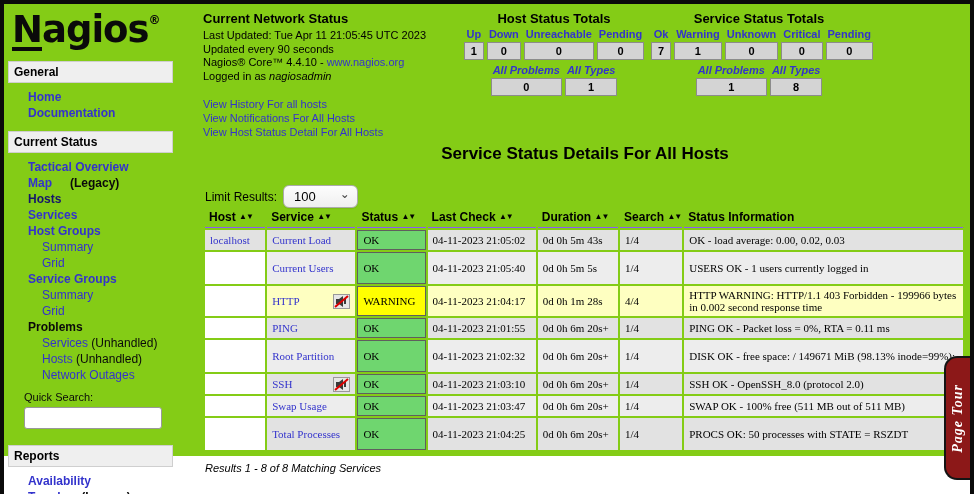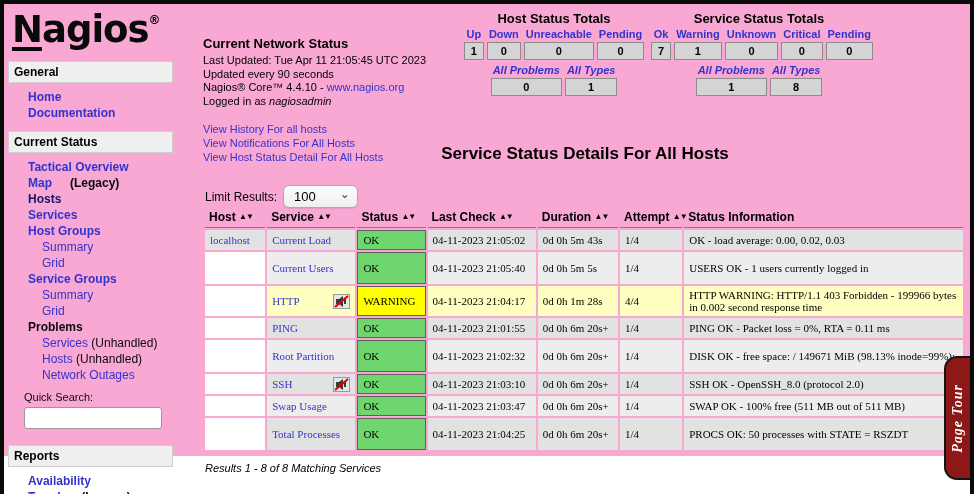--- a/index.html
+++ b/index.html
@@ -1,18 +1,18 @@
 <!DOCTYPE html>
 <html style="--link-blue: #3333CC; --ok-green: #6FD66F; --warning-yellow: #FFFF00; --warning-row: #FEFFC1; --problems-blue: #A9C9F4; --maroon: #8C1818;"><head>
 <meta charset="utf-8">
 <style>
   * { margin:0; padding:0; box-sizing:border-box; }
   html,body { width:974px; height:494px; background:#fff; overflow:hidden;
     font-family:"Liberation Sans","DejaVu Sans",sans-serif; color:#000; }
-  #stage { position:relative; width:974px; height:456px; background:#f9a8d4; }
+  #stage { position:relative; width:974px; height:456px; background:#84cc16; }
 
   
   .frame-top    { position:absolute; left:0; top:0; width:974px; height:4px; background:#0a0a0a; }
   .frame-left   { position:absolute; left:0; top:0; width:4px; height:494px; background:#0a0a0a; }
   .frame-right  { position:absolute; right:0; top:0; width:4px; height:494px; background:#0a0a0a; }
 
   a, .linklike { color:var(--link-blue,#3333CC); text-decoration:none; cursor:pointer; }
 
   
   #sidebar { position:absolute; left:6px; top:6px; width:188px; }
@@ -27,21 +27,21 @@
   .side-item.sub { margin-left:14px; font-weight:normal; }
   .side-item .suffix { color:#0a0a0a; }
   .side-item.dark { color:#16166b; }
   .side-item.plain { color:#0a0a0a; cursor:default; }
   .qs-label { font-size:11px; color:#0a0a0a; margin:8px 0 4px 18px; }
   .qs-input { margin-left:18px; width:138px; height:22px; border:1px solid #999;
           border-radius:3px; background:#fff; font-size:12px; padding:0 4px; }
 
   
   #network-status { position:absolute; left:203px; top:11px; width:240px; }
-  #network-status .nst { font-weight:bold; font-size:13px; margin-bottom:3px;margin-top:25px; }
+  #network-status .nst { font-weight:bold; font-size:13px; margin-bottom:3px; }
   #network-status .line { font-size:11px; line-height:13.5px; }
   #network-status .links { margin-top:14px; }
   #network-status .links a { display:block; font-size:11px; line-height:14px; }
   .it { font-style:italic; }
 
   
   .totals { position:absolute; text-align:center; }
   #host-totals { left:447px; top:11px; width:214px; }
   #service-totals { left:648px; top:11px; width:222px; }
   .totals-title { font-weight:bold; font-size:13px; margin-bottom:0; }
@@ -237,21 +237,21 @@
           <col style="width:62px">
           <col style="width:278px">
       </colgroup>
       <tbody>
           <tr>
         <th><span>Host</span> <span class="arr">▲▼</span></th>
         <th><span>Service</span> <span class="arr">▲▼</span></th>
         <th><span>Status</span> <span class="arr">▲▼</span></th>
         <th><span>Last Check</span> <span class="arr">▲▼</span></th>
         <th><span>Duration</span> <span class="arr">▲▼</span></th>
-        <th><span>Attempt</span> <span class="arr">▲▼</span></th>
+        <th><span>Search</span> <span class="arr">▲▼</span></th>
         <th><span>Status Information</span></th>
       </tr>
 
       <tr class="h20">
         <td class="rA hostcell"><a>localhost</a></td>
         <td class="rA"><a>Current Load</a></td>
         <td class="statcell ok">OK</td>
         <td class="rA">04-11-2023 21:05:02</td>
         <td class="rA">0d 0h 5m 43s</td>
         <td class="rA">1/4</td>

